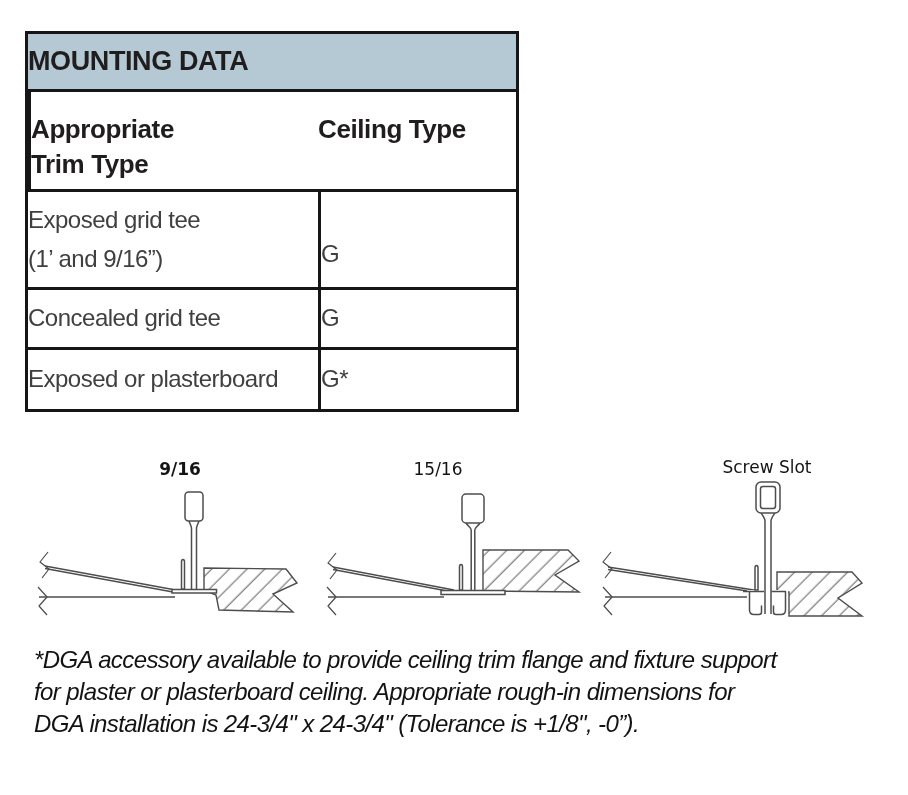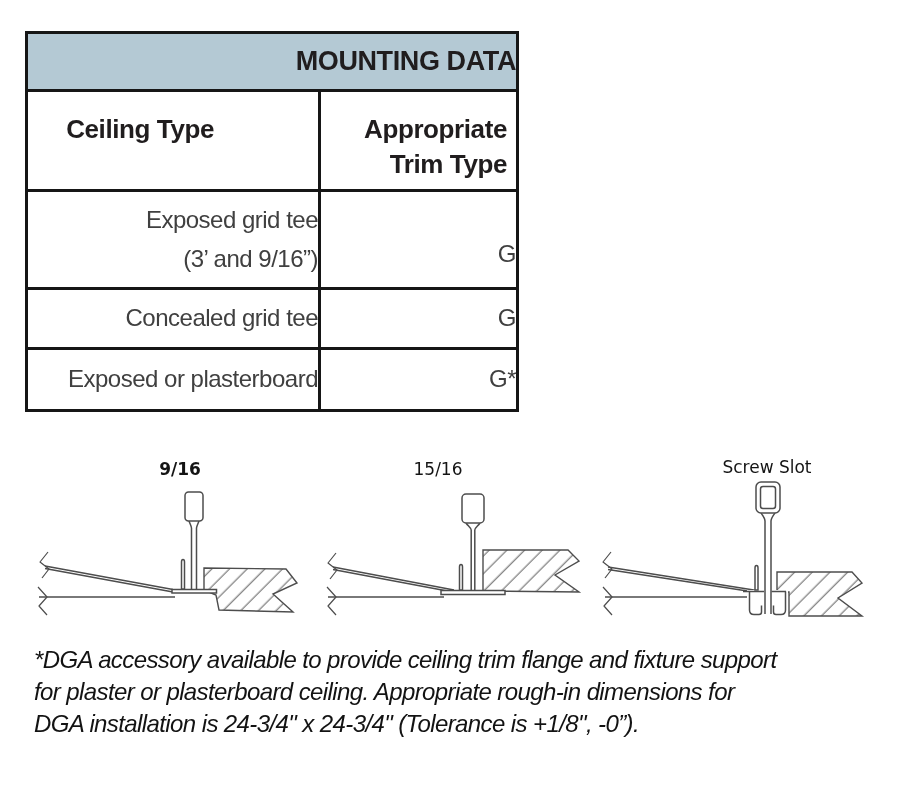--- a/index.html
+++ b/index.html
@@ -9,21 +9,21 @@
   }
 
   
   .tbl{
     position:absolute;left:25px;top:31px;width:494px;
     border:3px solid #161616;box-sizing:border-box;
     display:grid;grid-template-columns:290px 1fr;
     grid-template-rows:55px 100px 98px 60px 62px;
     background:#fff;
   }
-  .cell{box-sizing:border-box;padding-left:16px;display:flex;flex-direction:column;justify-content:center;text-align:right;}
+  .cell{box-sizing:border-box;display:flex;flex-direction:column;justify-content:center;}
   .band{grid-column:1 / -1;background:#b4c9d4;justify-content:center;}
   .band .t-title{font-size:27px;font-weight:700;letter-spacing:-0.4px;color:#201d1e;}
   .colhead{border-top:3px solid #161616;justify-content:flex-start;padding-top:20px;}
   .colhead span{font-size:26px;font-weight:700;letter-spacing:-0.4px;line-height:1.35;color:#201d1e;max-width:170px;}
   .c2{border-left:3px solid #161616;}
   .rowline{border-top:3px solid #161616;}
   .body-txt{font-size:24px;font-weight:400;letter-spacing:-0.5px;line-height:1.62;color:#404040;}
   .g-bottom{justify-content:flex-end;padding-bottom:13px;}
 
   
@@ -48,30 +48,30 @@
 </head>
 <body>
 
 <div class="page">
 
   <div class="tbl">
     <div class="cell band">
       <span class="t-title">MOUNTING DATA</span>
     </div>
 
+    <div class="cell colhead c2">
+      <span>Appropriate Trim Type</span>
+    </div>
     <div class="cell colhead">
       <span>Ceiling Type</span>
-    </div>
-    <div class="cell colhead c2">
-      <span>Appropriate Trim Type</span>
     </div>
 
     <div class="cell rowline">
       <span class="body-txt">Exposed grid tee</span>
-      <span class="body-txt">(3’ and 9/16”)</span>
+      <span class="body-txt">(1’ and 9/16”)</span>
     </div>
     <div class="cell rowline c2 g-bottom">
       <span class="body-txt">G</span>
     </div>
 
     <div class="cell rowline">
       <span class="body-txt">Concealed grid tee</span>
     </div>
     <div class="cell rowline c2">
       <span class="body-txt">G</span>

